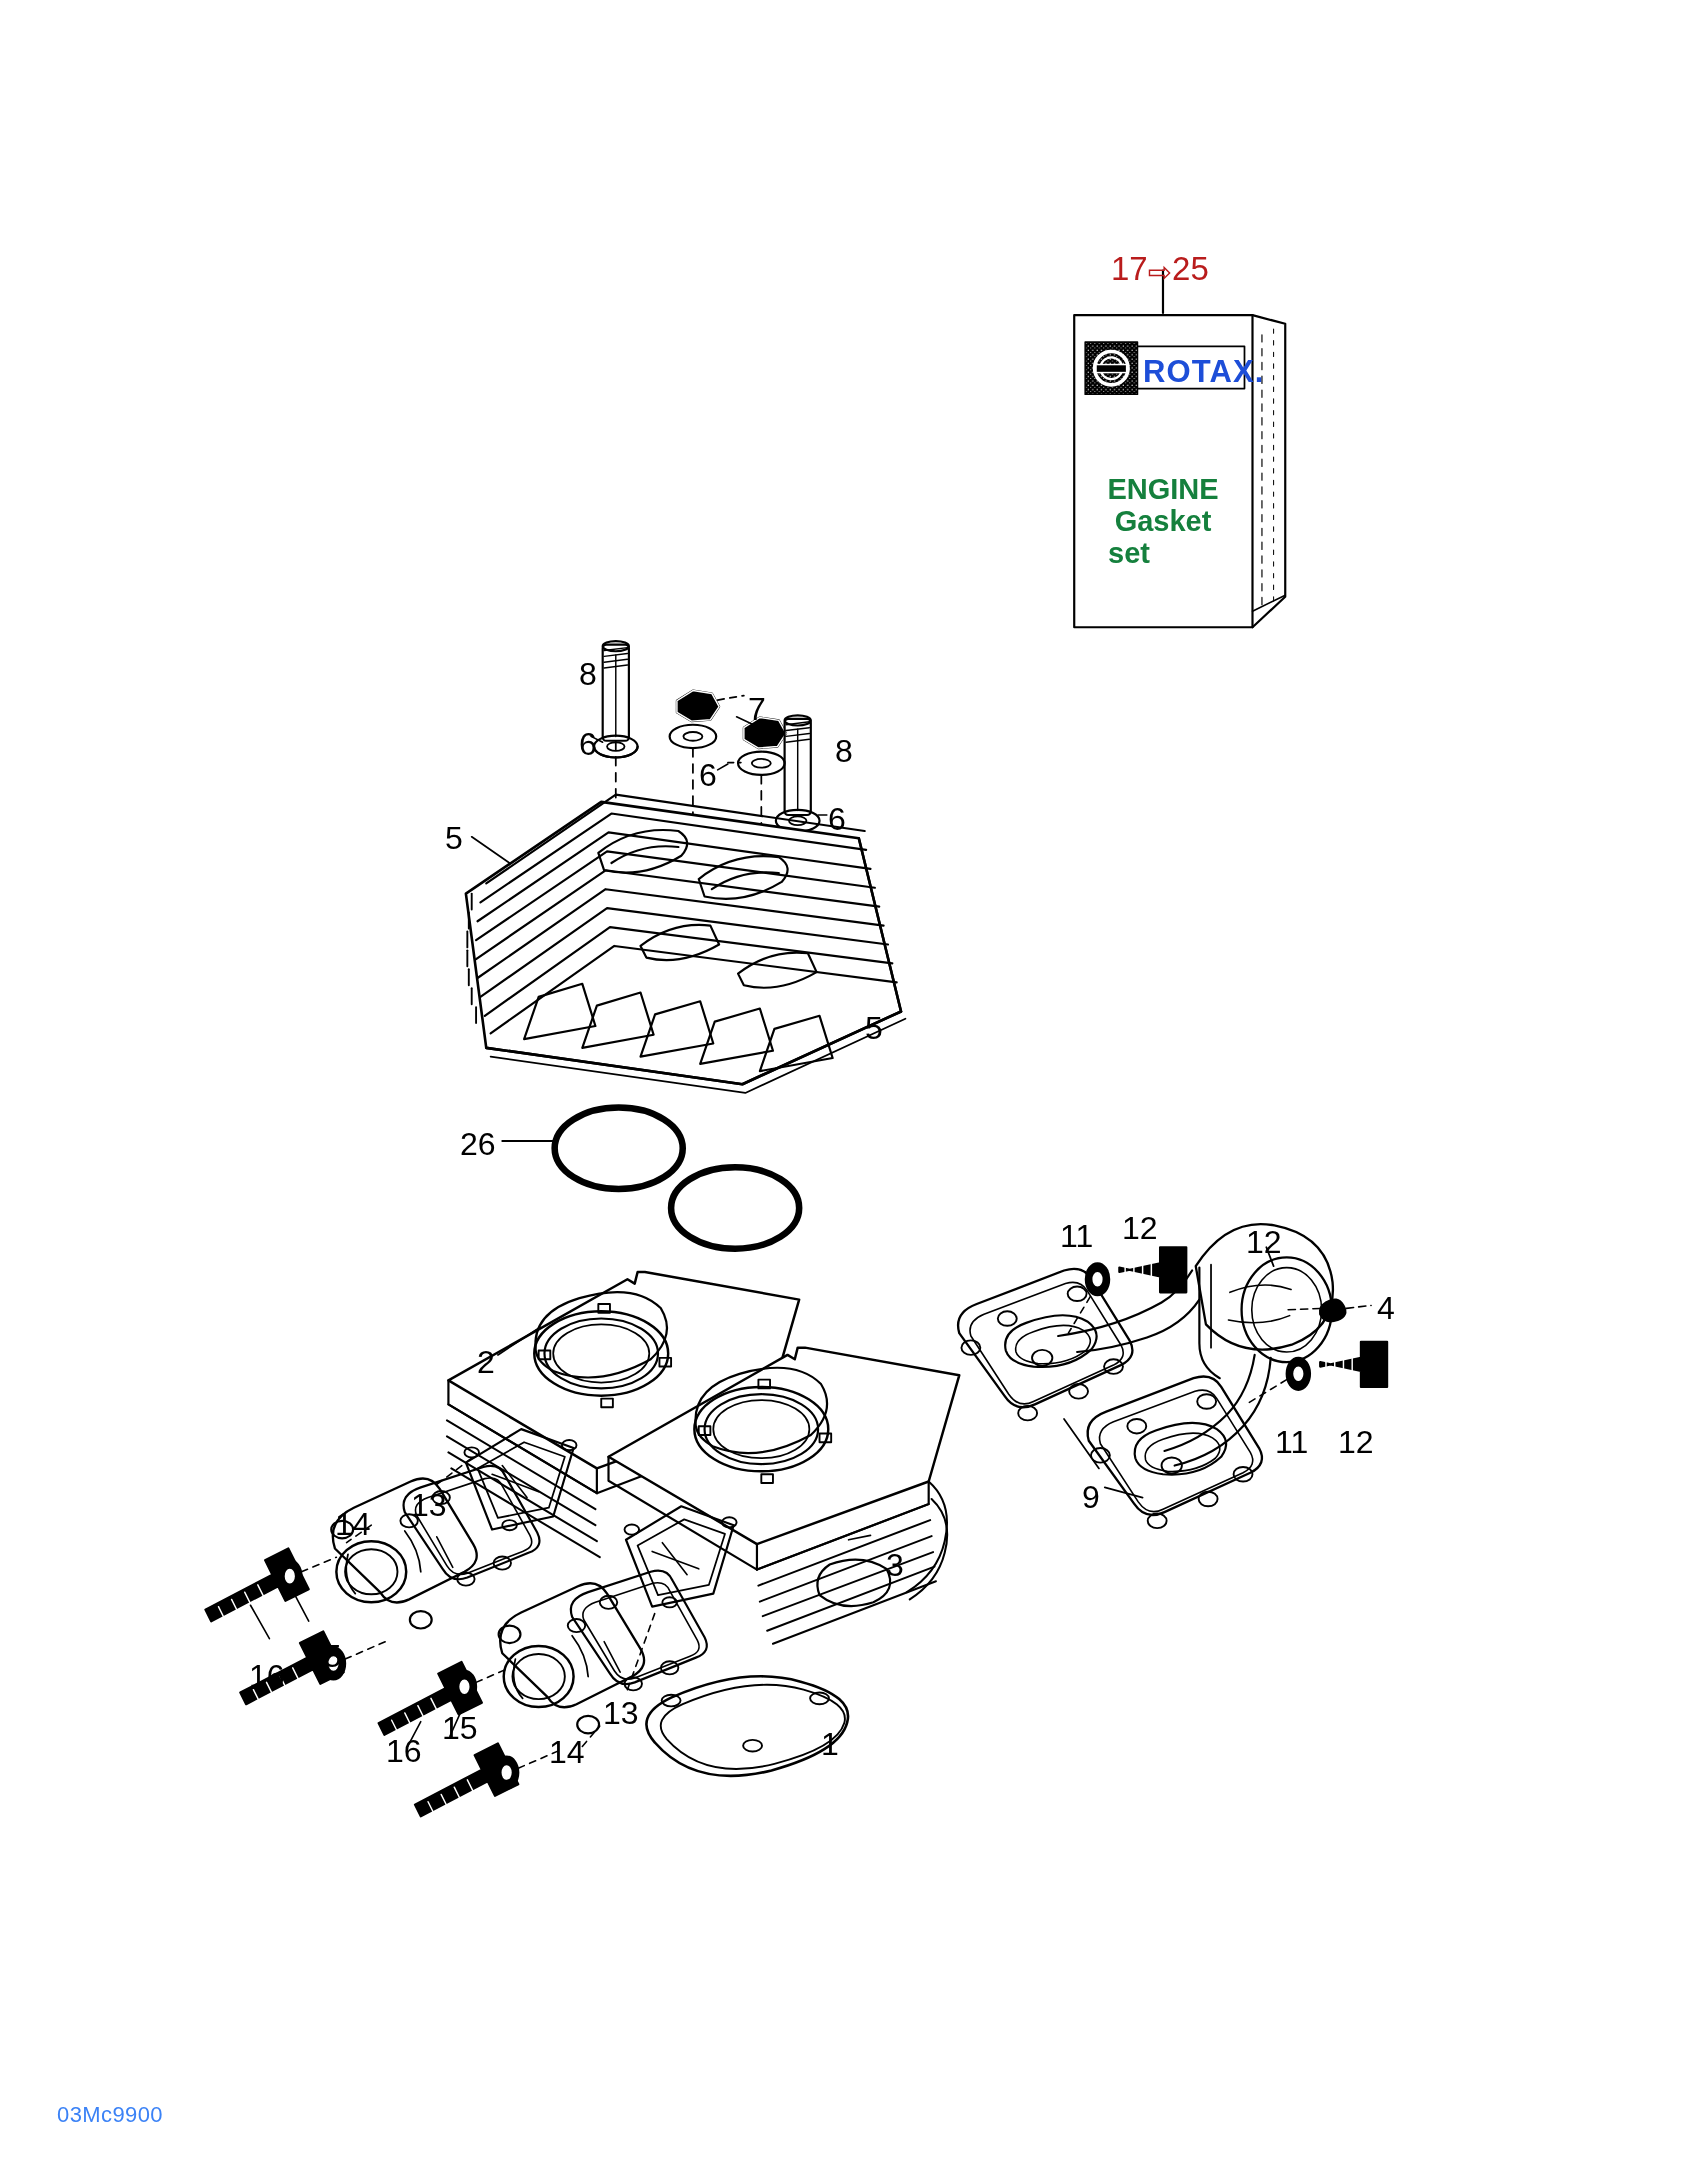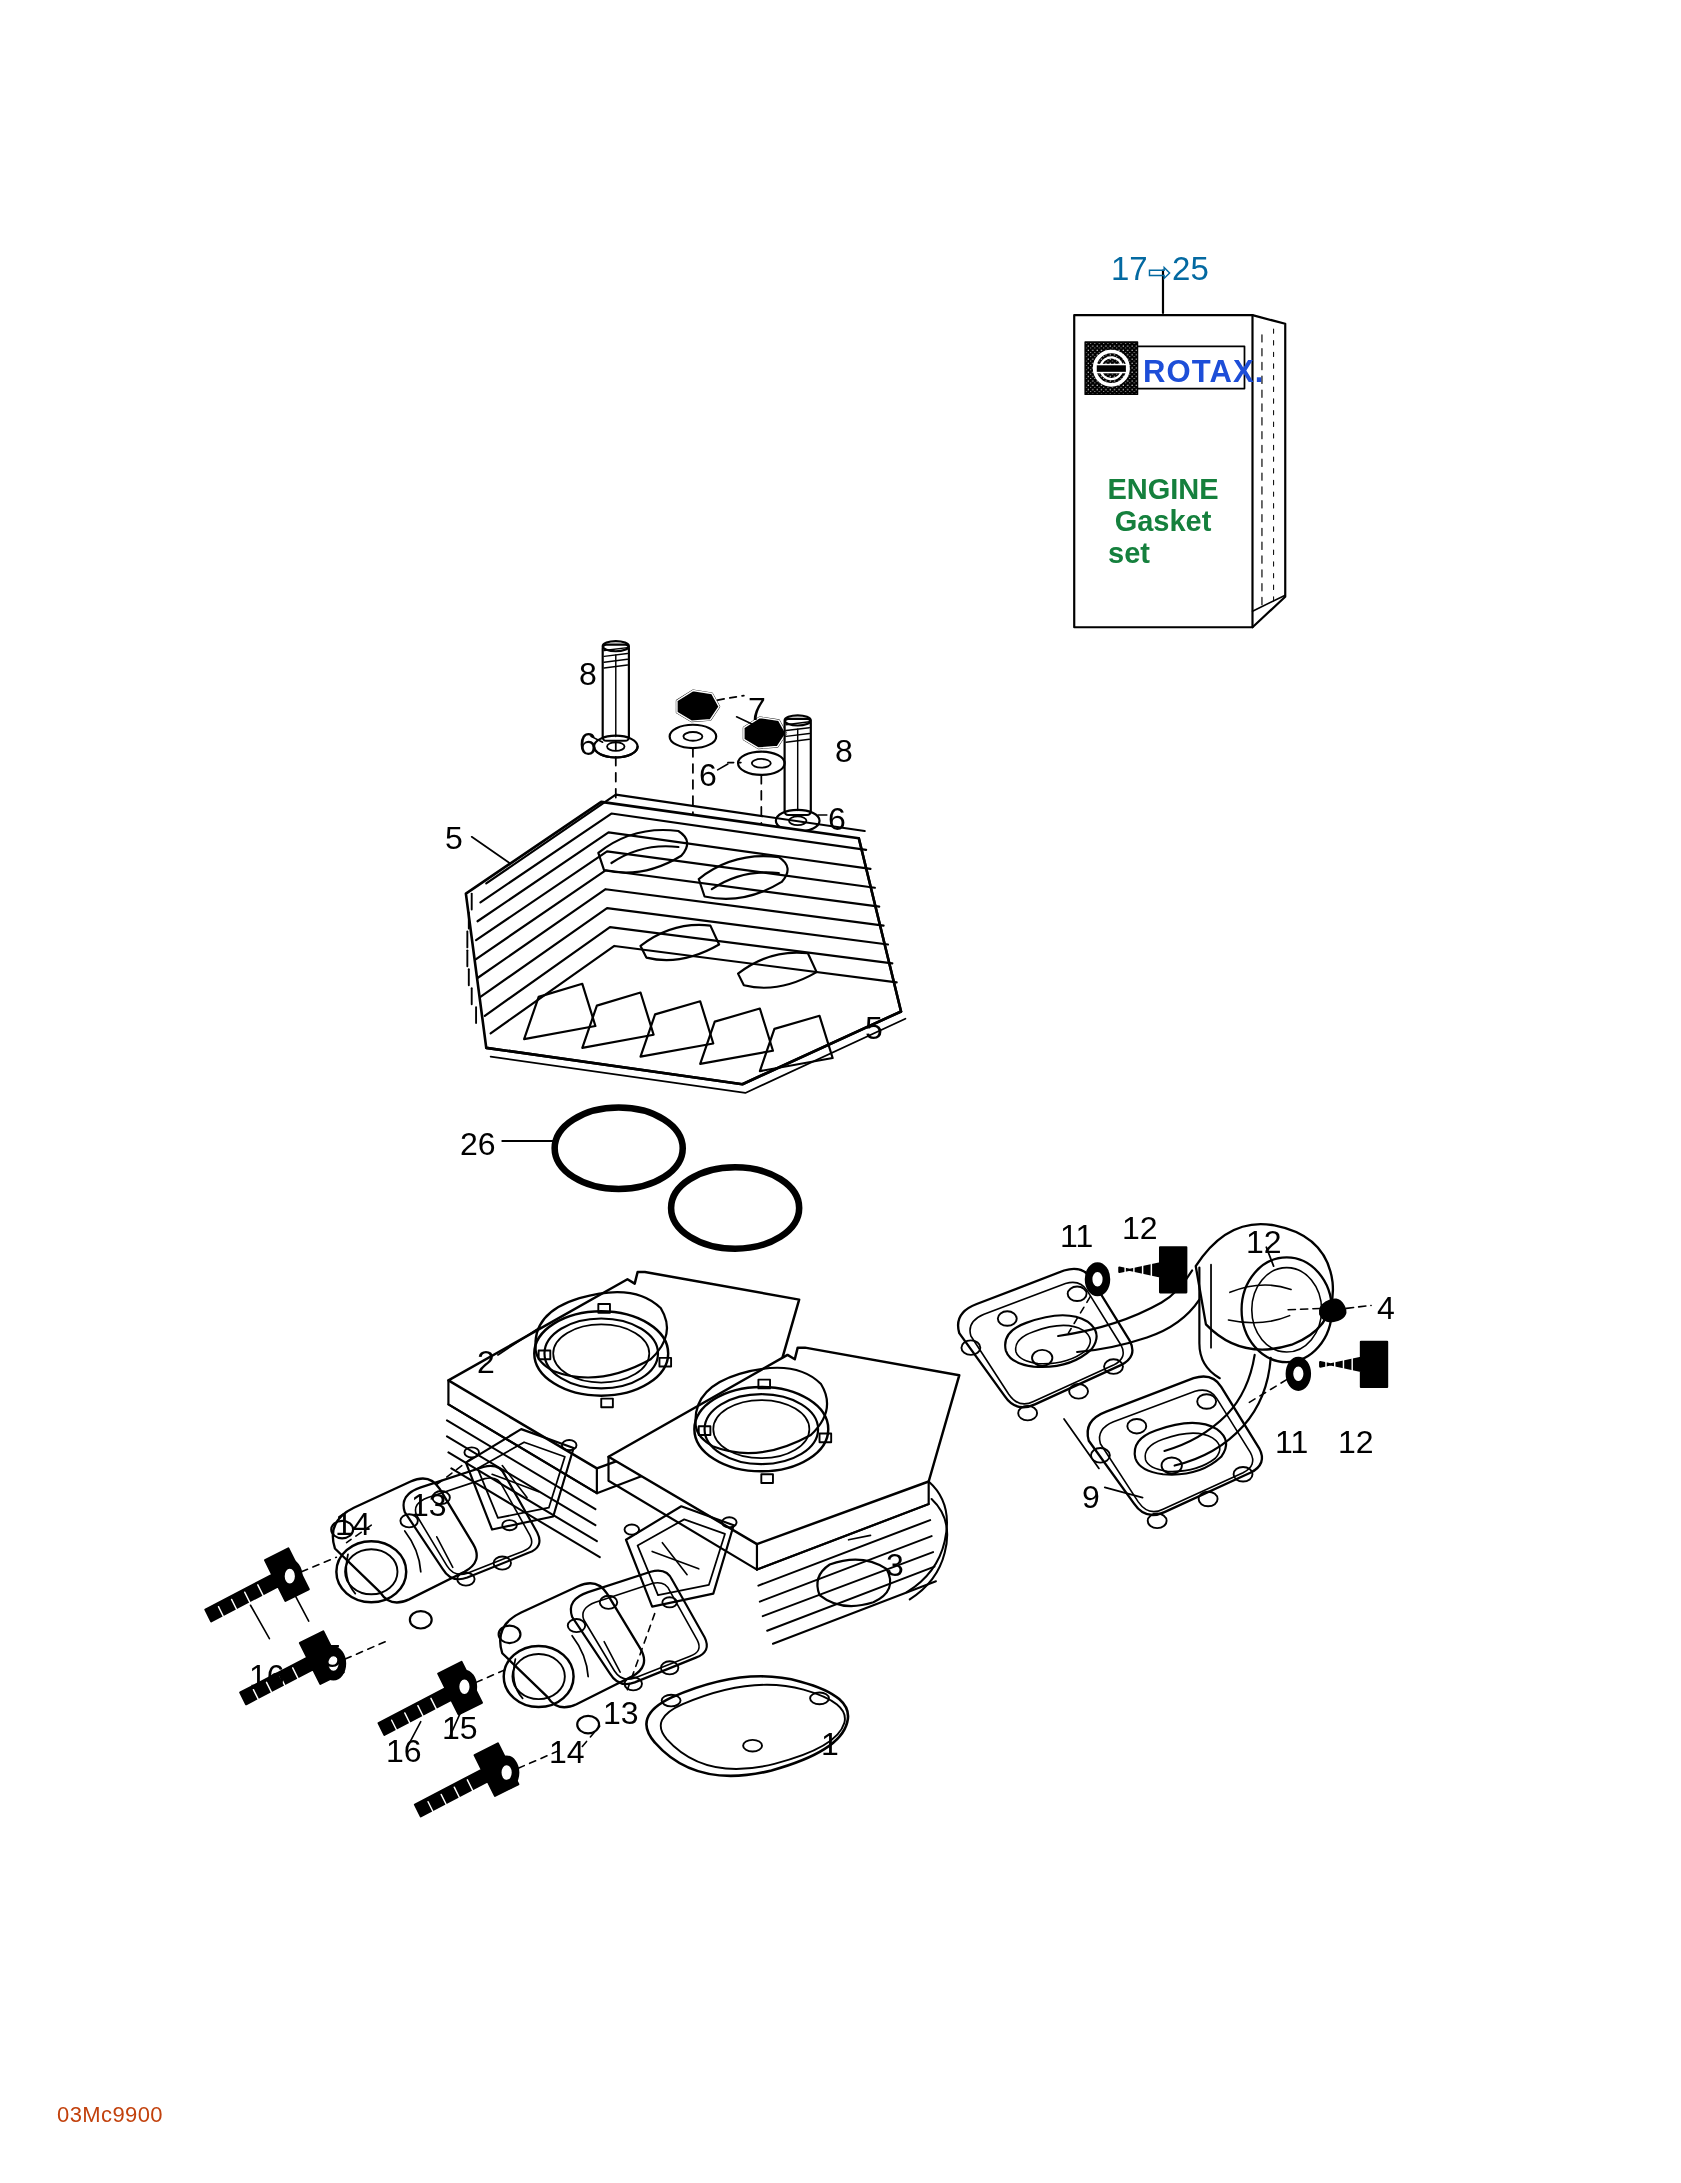--- a/index.html
+++ b/index.html
@@ -35,21 +35,21 @@
     line-height: 1;
     white-space: nowrap;
   }
   .footer-code {
     position: absolute;
     left: 57px;
     top: 2102px;
     font-family: "Liberation Sans", sans-serif;
     font-size: 22px;
     letter-spacing: 0.4px;
-    color: #c2410c;
+    color: #3b82f6;
     white-space: nowrap;
   }
   .env-title {
     position: absolute;
     font-family: "Liberation Sans", sans-serif;
     font-weight: bold;
     color: #15803d;
     white-space: nowrap;
     text-align: center;
   }
@@ -59,21 +59,21 @@
     font-weight: bold;
     font-size: 31px;
     letter-spacing: 1.1px;
     color: #1d4ed8;
     white-space: nowrap;
   }
   .hdr-range {
     position: absolute;
     font-family: "Liberation Sans", sans-serif;
     font-size: 33px;
-    color: #0369a1;
+    color: #b91c1c;
     white-space: nowrap;
   }
   .arrow-glyph {
     font-size: 29px;
     vertical-align: -1.5px;
   }
 </style>
 </head>
 <body>
 

